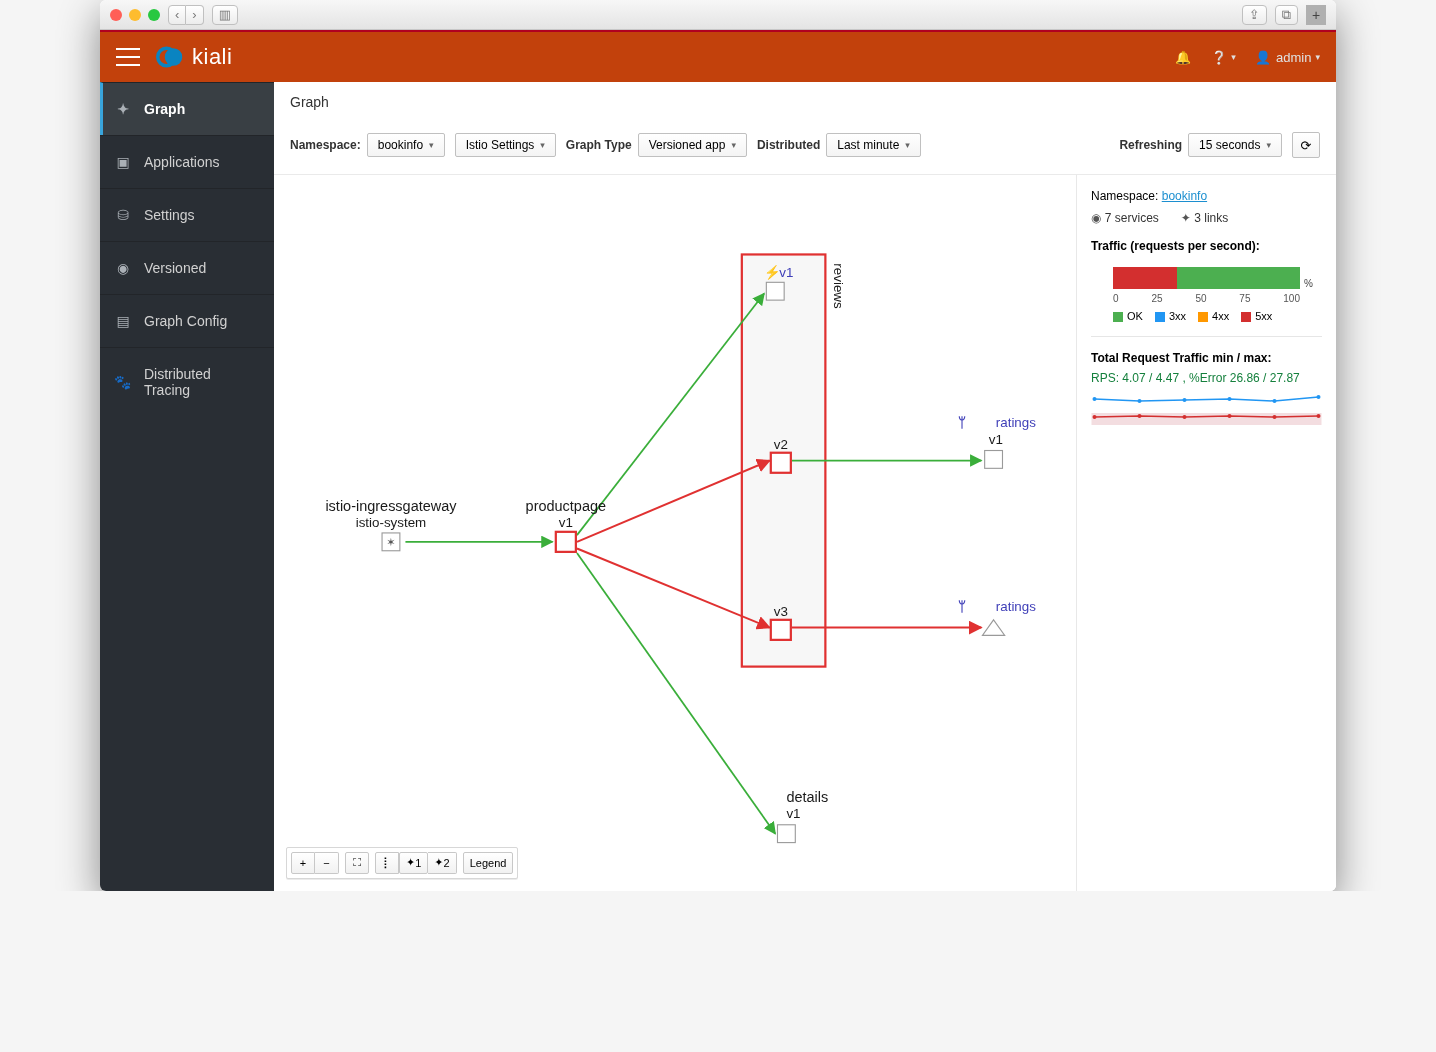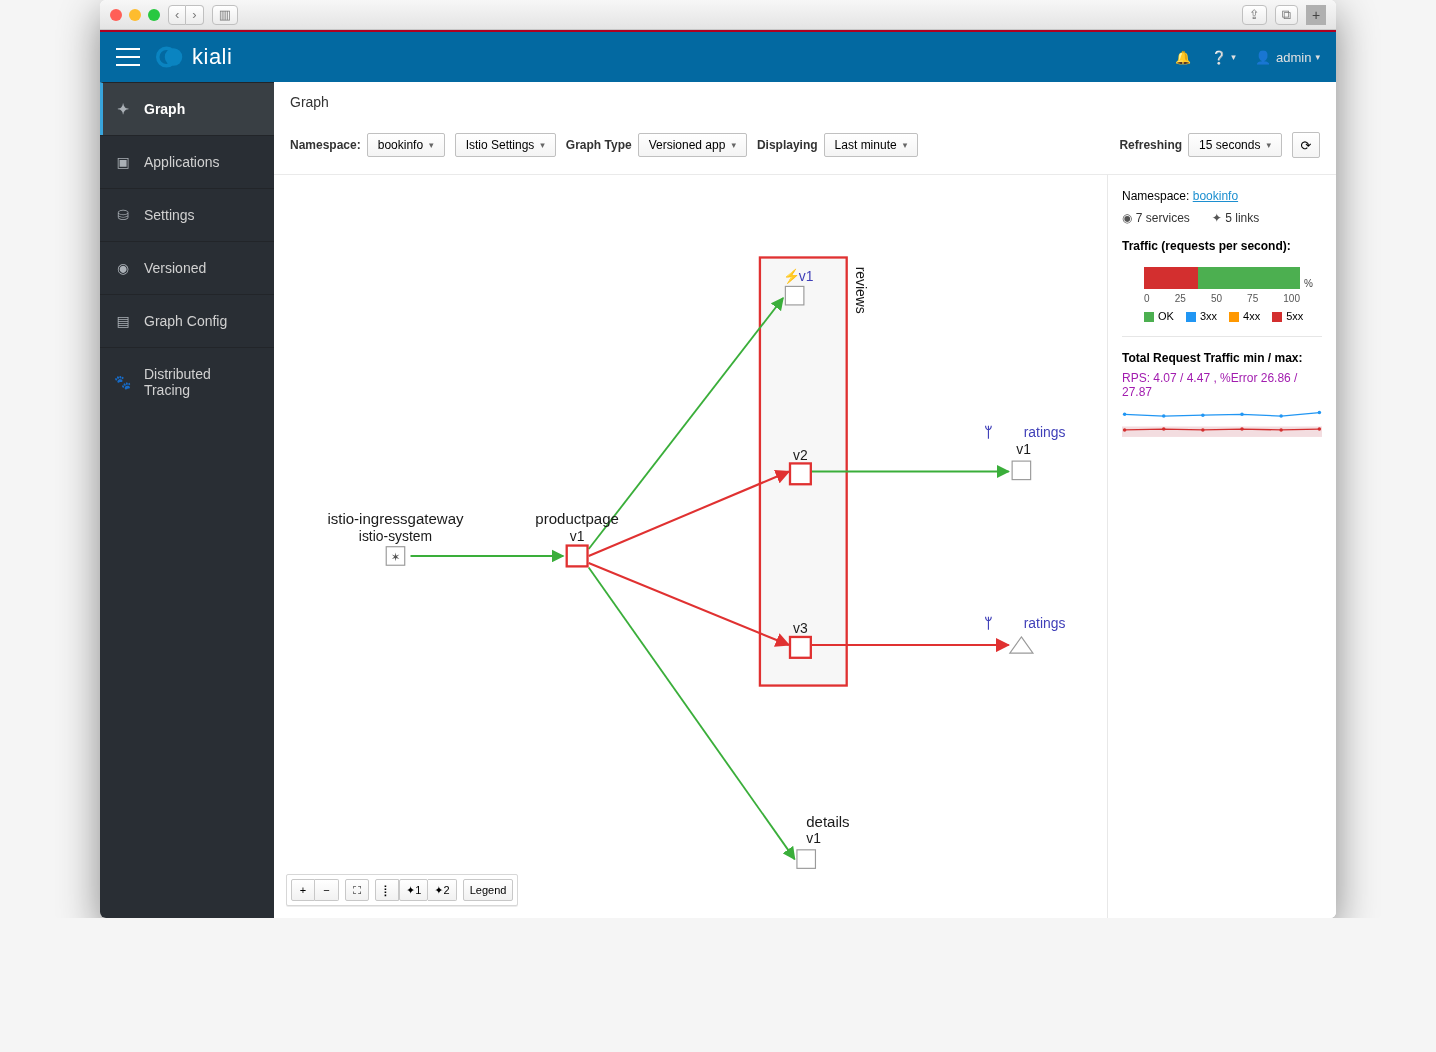--- a/index.html
+++ b/index.html
@@ -15,21 +15,21 @@
 .chrome-nav { display:flex; }
 .chrome-nav .chrome-btn:first-child{border-radius:4px 0 0 4px;}
 .chrome-nav .chrome-btn:last-child{border-radius:0 4px 4px 0; border-left:none;}
 .chrome-spacer { flex:1; }
 
 
 .app { position: relative; }
 .top-accent { height:2px; background:#b00020; }
 
 
-.header { height:50px; background:#0369a1; display:flex; align-items:center; padding:0 16px; gap:16px; color:#fff; }
+.header { height:50px; background:#c2410c; display:flex; align-items:center; padding:0 16px; gap:16px; color:#fff; }
 .hamburger { width:24px; height:18px; display:flex; flex-direction:column; justify-content:space-between; cursor:pointer; }
 .hamburger span{height:2px;background:#fff;}
 .brand { display:flex; align-items:center; gap:8px; font-size:22px; font-weight:300; letter-spacing:.5px; }
 .brand-logo { width:28px; height:28px; position:relative; }
 .brand-logo svg{width:28px;height:28px;}
 .header-right { margin-left:auto; display:flex; align-items:center; gap:20px; color:#e0e0e0; }
 .hdr-item{display:flex;align-items:center;gap:4px;cursor:pointer;}
 
 
 .layout { display:flex; min-height: 760px; }
@@ -59,40 +59,40 @@
 .edge-red { stroke:#e03131; stroke-width:1.8; fill:none; marker-end:url(#arrow-red); }
 .wsymbol { font-size:12px; fill:#3f3fb8; text-anchor:start; font-weight:bold; }
 
 .zoom-controls { position:absolute; left:12px; bottom:12px; display:flex; gap:6px; background:#fff; border:1px solid #d7d7d7; border-radius:2px; box-shadow:0 1px 0 rgba(0,0,0,.08); padding:4px; }
 .zc-btn { border:1px solid #c8c8c8; background:linear-gradient(#fff,#f1f1f1); border-radius:2px; min-width:24px; height:22px; font-size:11px; display:flex; align-items:center; justify-content:center; padding:0 6px; cursor:pointer; }
 .zc-group{display:flex;}
 .zc-group .zc-btn:first-child{border-radius:2px 0 0 2px;}
 .zc-group .zc-btn:last-child{border-radius:0 2px 2px 0;border-left:none;}
 
 
-.side-panel { width:229px; border-left:1px solid #e8e8e8; border-top:1px solid #eaeaea; padding:14px 14px 20px; background:#fff; font-size:12px; }
+.side-panel { width:260px; border-left:1px solid #e8e8e8; border-top:1px solid #eaeaea; padding:14px 14px 20px; background:#fff; font-size:12px; }
 .side-panel .ns-line { margin-bottom:8px; }
 .side-panel .ns-link { color:#1c8fd0; }
 .stat-row { display:flex; gap:22px; margin:6px 0 14px; color:#333; }
 .stat-row .ic{color:#555;}
 .section-h { font-weight:700; margin:10px 0 6px; }
 .mini-table { width:100%; border-collapse:collapse; }
 .mini-table th { text-align:left; font-weight:400; color:#333; padding:5px 6px; background:#f4f4f4; }
 .mini-table td { padding:5px 6px; color:#333; }
 
 .stack-bar { margin:14px 0 4px; display:flex; height:22px; position:relative; }
 .stack-bar .seg-ok{background:#4caf50;}
 .stack-bar .seg-5xx{background:#d32f2f;}
 .pct-lbl { font-size:10px; color:#444; margin-left:4px; align-self:flex-end; }
 .axis { display:flex; justify-content:space-between; font-size:10px; color:#555; margin:2px 22px 6px 22px; }
 .legend-row { display:flex; gap:12px; font-size:11px; align-items:flex-end; margin-left:22px;}
 .legend-row span.sw{width:10px;height:10px;display:inline-block;margin-right:4px;vertical-align:middle;}
 .sw-ok{background:#4caf50}.sw-3xx{background:#2196f3}.sw-4xx{background:#ff9800}.sw-5xx{background:#d32f2f}
 
-.rps-line{color:#a21caf;margin:4px 0 6px;}
+.rps-line{color:#15803d;margin:4px 0 6px;}
 .spark { width:100%; height:36px; }
 hr.sep{border:none;border-top:1px solid #e6e6e6;margin:14px 0;}
 .tab-plus{ width:20px; height:20px; background:#b0b0b0; display:flex; align-items:center; justify-content:center; color:#444; font-size:14px; border-radius:0; }
 </style>
 </head>
 <body>
 
 <div class="browser-chrome">
   <div class="chrome-bar">
     <div class="chrome-dots">
@@ -184,21 +184,21 @@
           </span>
           <span class="select">
             <span>Istio Settings</span>
             <span class="caret">▾</span>
           </span>
           <span class="lbl">Graph Type</span>
           <span class="select">
             <span>Versioned app</span>
             <span class="caret">▾</span>
           </span>
-          <span class="lbl">Displaying</span>
+          <span class="lbl">Distributed</span>
           <span class="select">
             <span>Last minute</span>
             <span class="caret">▾</span>
           </span>
           <span class="tool-flex"></span>
           <span class="lbl">Refreshing</span>
           <span class="select">
             <span>15 seconds</span>
             <span class="caret">▾</span>
           </span>
@@ -288,21 +288,21 @@
             </div>
           </div>
 
           <div class="side-panel">
             <div class="ns-line">
               <span>Namespace:</span>
               <a href="#" class="ns-link">bookinfo</a>
             </div>
             <div class="stat-row">
               <span><span class="ic">◉</span> <span>7 services</span></span>
-              <span><span class="ic">✦</span> <span>5 links</span></span>
+              <span><span class="ic">✦</span> <span>3 links</span></span>
             </div>
 
             <div class="section-h">Traffic (requests per second):</div>
 
             <div style="padding:0 22px 0 22px">
               <div class="stack-bar">
                 <div class="seg-5xx" style="flex:0 0 34.47%"></div>
                 <div class="seg-ok" style="flex:0 0 65.53%"></div>
                 <span class="pct-lbl">%</span>
               </div>

